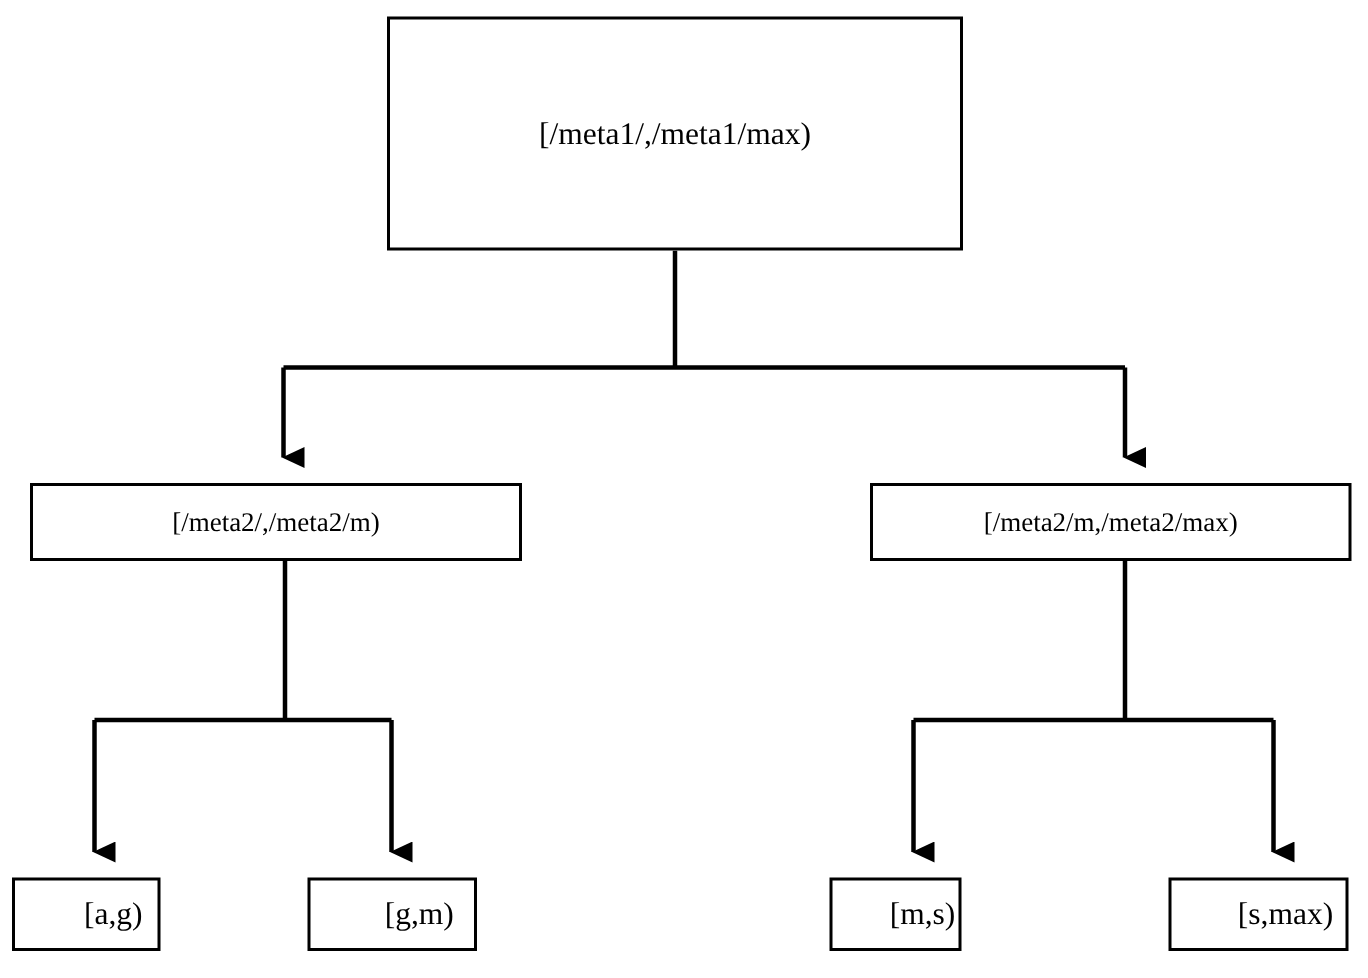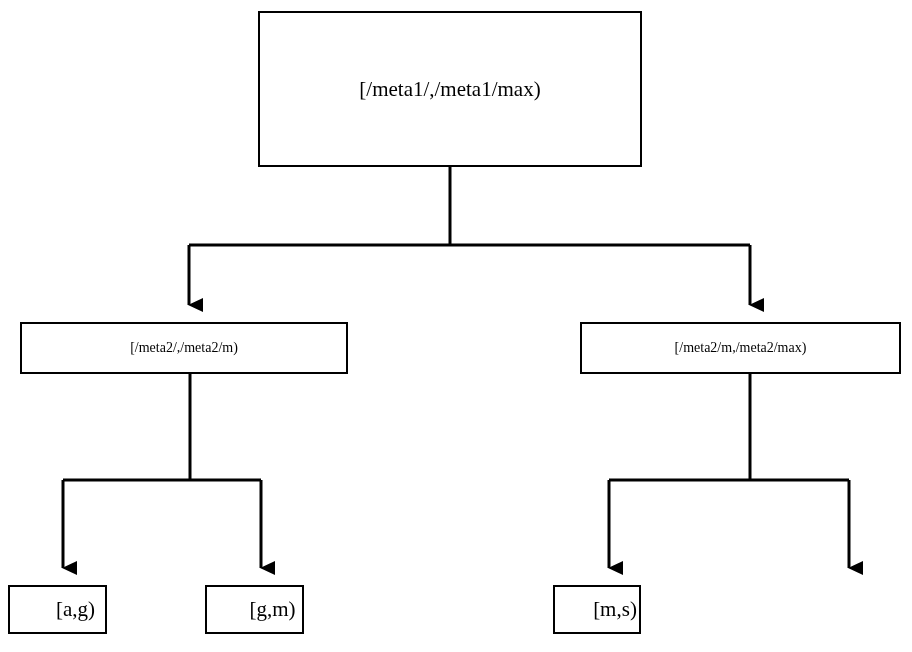--- a/index.html
+++ b/index.html
@@ -50,29 +50,29 @@
     width: 328px;
     height: 52px;
   }
   #node-mid-right {
     left: 580px;
     top: 322px;
     width: 321px;
     height: 52px;
   }
   #node-mid-left .node-label,
-  #node-mid-right .node-label { font-size: 14px; }
+  #node-mid-right .node-label { font-size: 18px; }
 
   .leaf-box {
     top: 585px;
     height: 49px;
     padding-left: 36px;
   }
   #node-leaf-ag   { left: 8px;   width: 99px; }
-  #node-leaf-gm   { left: 205px; width: 99px; }
+  #node-leaf-gm   { left: 205px; width: 113px; }
   #node-leaf-ms   { left: 553px; width: 88px; }
   #node-leaf-smax { left: 779px; width: 120px; }
   .leaf-box .node-label { font-size: 21px; }
 
   #connector-layer {
     position: absolute;
     left: 0;
     top: 0;
     width: 912px;
     height: 652px;
@@ -129,14 +129,17 @@
   </div>
 
   <div class="node-box leaf-box" id="node-leaf-gm">
     <span class="node-label">[g,m)</span>
   </div>
 
   <div class="node-box leaf-box" id="node-leaf-ms">
     <span class="node-label">[m,s)</span>
   </div>
 
+  <div class="node-box leaf-box" id="node-leaf-smax">
+    <span class="node-label">[s,max)</span>
+  </div>
 
 </div>
 
 </body></html>

